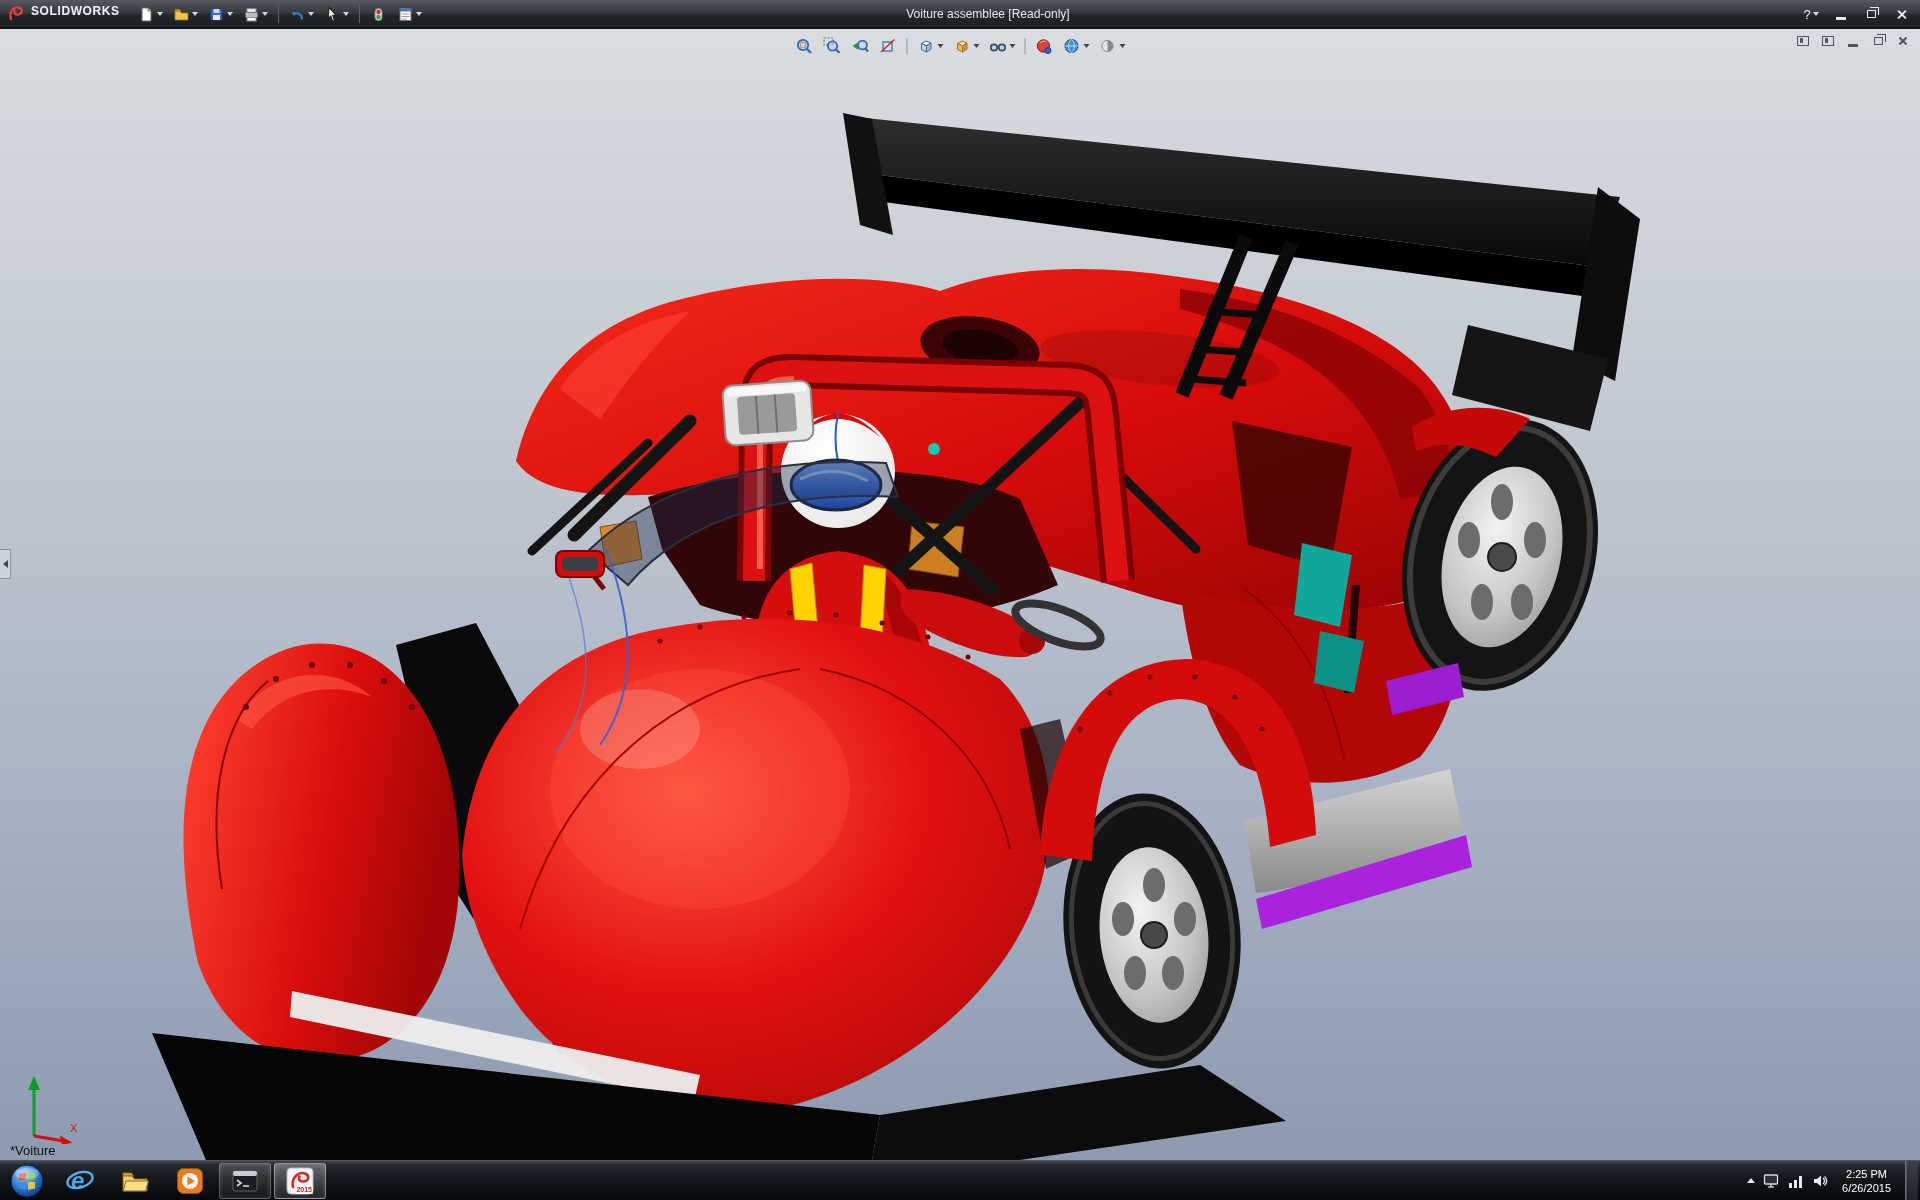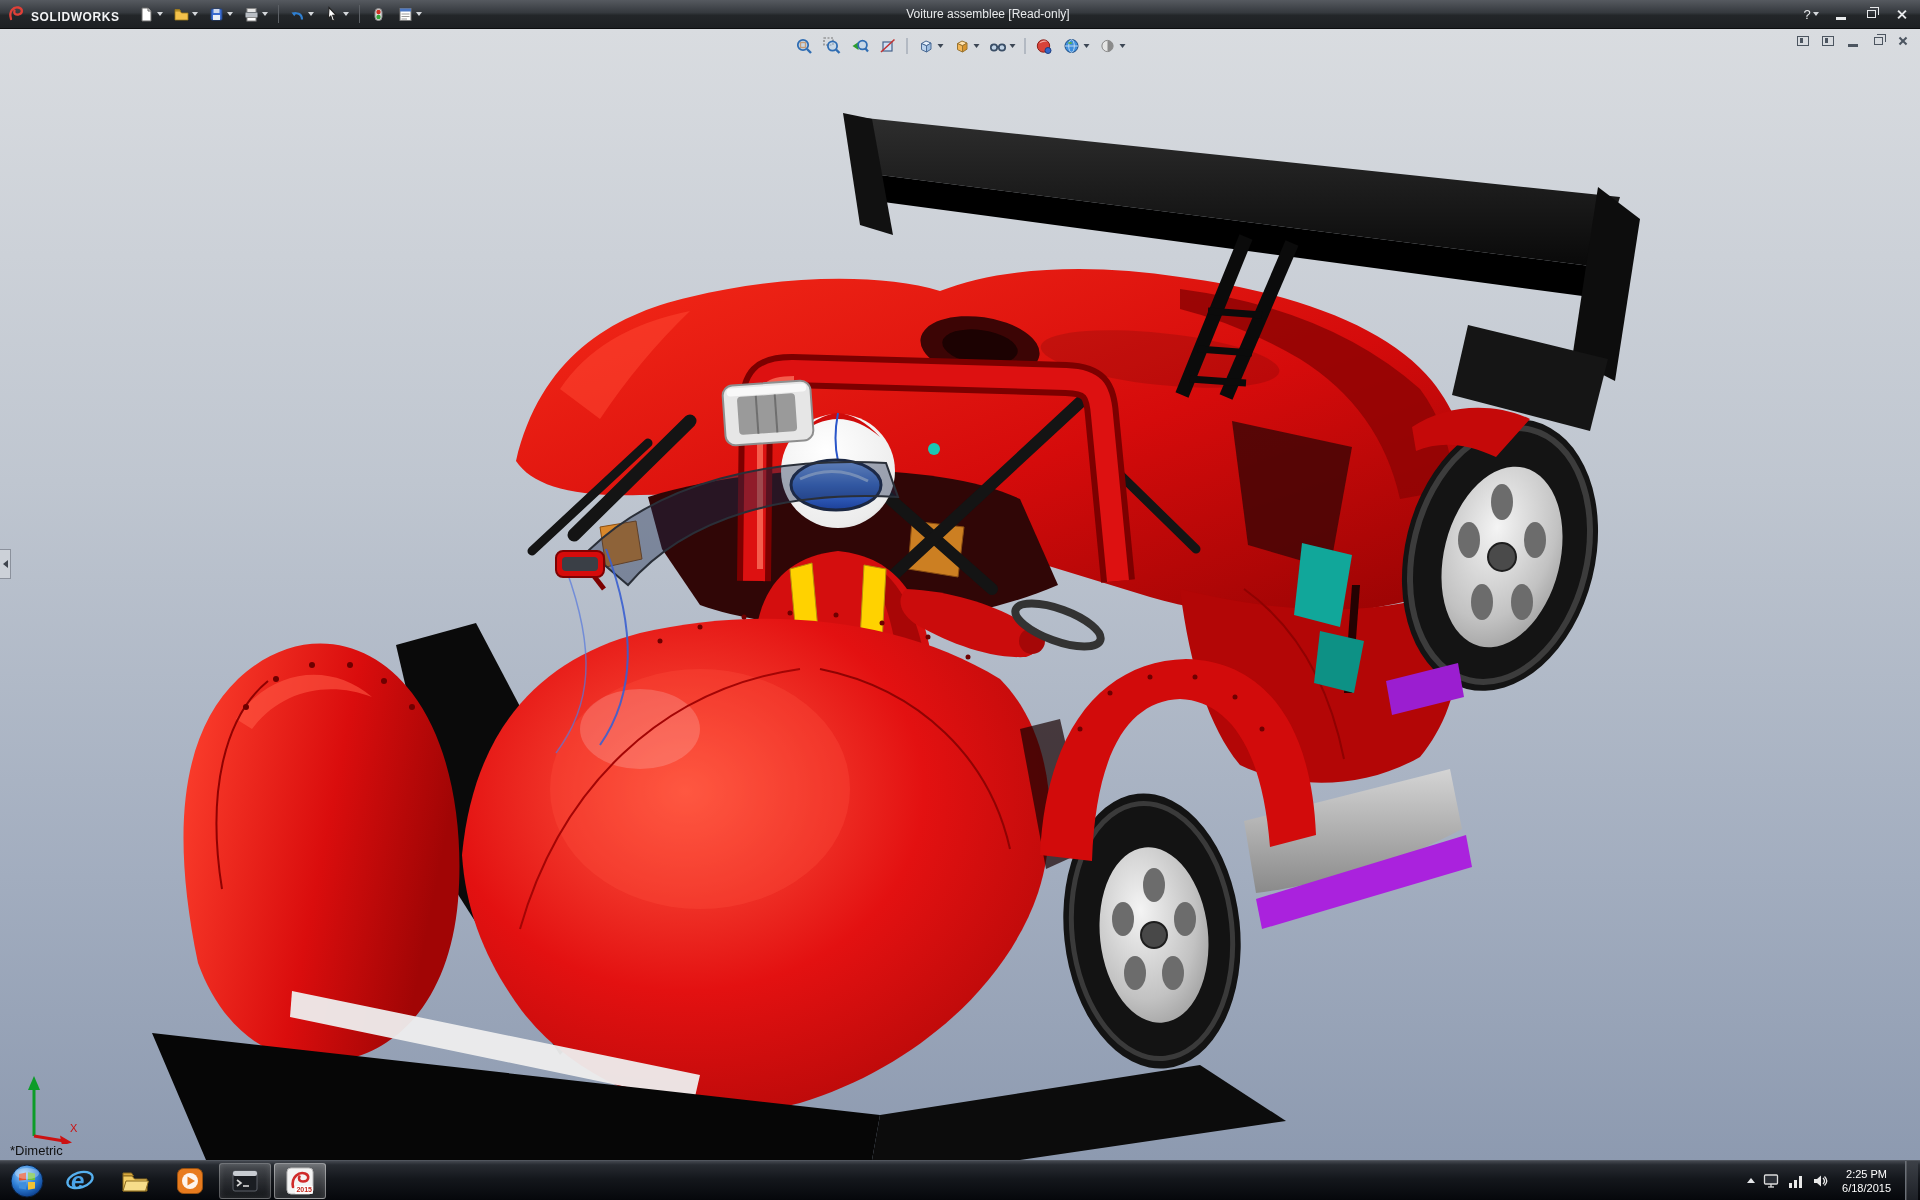--- a/index.html
+++ b/index.html
@@ -4,21 +4,21 @@
 <style>
   *{margin:0;padding:0;box-sizing:border-box;}
   html,body{width:1920px;height:1200px;overflow:hidden;background:#000;
     font-family:"Liberation Sans",sans-serif;}
   .app{display:flex;flex-direction:column;width:1920px;height:1200px;}
 
   
   .titlebar{height:29px;flex:0 0 29px;display:flex;align-items:center;
     background:linear-gradient(#565a60,#35393e 45%,#232629 55%,#1d2023);
     border-bottom:1px solid #0c0d0f;position:relative;padding:0 6px;z-index:30;}
-  .brand{display:flex;align-items:flex-end;gap:5px;margin-right:14px;}
+  .brand{display:flex;align-items:flex-start;gap:5px;margin-right:14px;}
   .brand-text{color:#f2f3f5;font-weight:bold;font-size:12px;letter-spacing:.6px;}
   .tb-icons{display:flex;align-items:center;gap:2px;}
   .tbtn{display:flex;align-items:center;gap:2px;height:24px;padding:0 4px;
     background:transparent;border:none;cursor:pointer;}
   .tbtn svg{display:block;}
   .caret{width:0;height:0;border-left:3.5px solid transparent;
     border-right:3.5px solid transparent;border-top:4px solid #d4d7db;}
   .tb-sep{width:1px;height:18px;background:#191b1d;border-right:1px solid #5b5f64;margin:0 4px;}
   .win-title{position:absolute;left:50%;transform:translateX(-50%);
     color:#e8eaec;font-size:12px;white-space:nowrap;margin-left:28px;}
@@ -524,21 +524,21 @@
     </div>
 
     <svg class="triad" viewBox="0 0 70 80">
       <line x1="22" y1="72" x2="22" y2="22" stroke="#0c9c28" stroke-width="3"></line>
       <path d="M22,12 L16,26 L28,26 Z" fill="#0c9c28"></path>
       <line x1="22" y1="72" x2="52" y2="77" stroke="#cc1111" stroke-width="3"></line>
       <path d="M60,78.5 L48,71.5 L50,81.5 Z" fill="#cc1111"></path>
       <text x="58" y="68" font-size="11" fill="#cc1111">X</text>
     </svg>
 
-    <div class="view-label">*Dimetric</div>
+    <div class="view-label">*Voiture</div>
   </div>
 
   <footer class="taskbar">
     <button class="start">
       <svg width="34" height="34" viewBox="0 0 34 34">
         <defs>
           <radialGradient id="orbGrad" cx="0.4" cy="0.3" r="0.9">
             <stop offset="0" stop-color="#9fd4ff"></stop>
               <stop offset="0.45" stop-color="#2f7fd6"></stop>
             <stop offset="0.8" stop-color="#0b3f8f"></stop>
@@ -612,18 +612,18 @@
       </button>
       <button class="tray-btn">
         <svg width="16" height="16" viewBox="0 0 16 16">
           <path d="M2,6 h3 l4,-3.5 v11 L5,10 H2 Z" fill="#e8e8e8"></path>
           <path d="M11,5 q3,3 0,6" stroke="#e8e8e8" stroke-width="1.3" fill="none"></path>
           <path d="M12.5,3.5 q4.5,4.5 0,9" stroke="#e8e8e8" stroke-width="1.3" fill="none"></path>
         </svg>
       </button>
       <button class="clock">
         <span>2:25 PM</span>
-        <span>6/18/2015</span>
+        <span>6/26/2015</span>
       </button>
       <button class="show-desktop"></button>
     </div>
   </footer>
 </div>
 
 </body></html>

